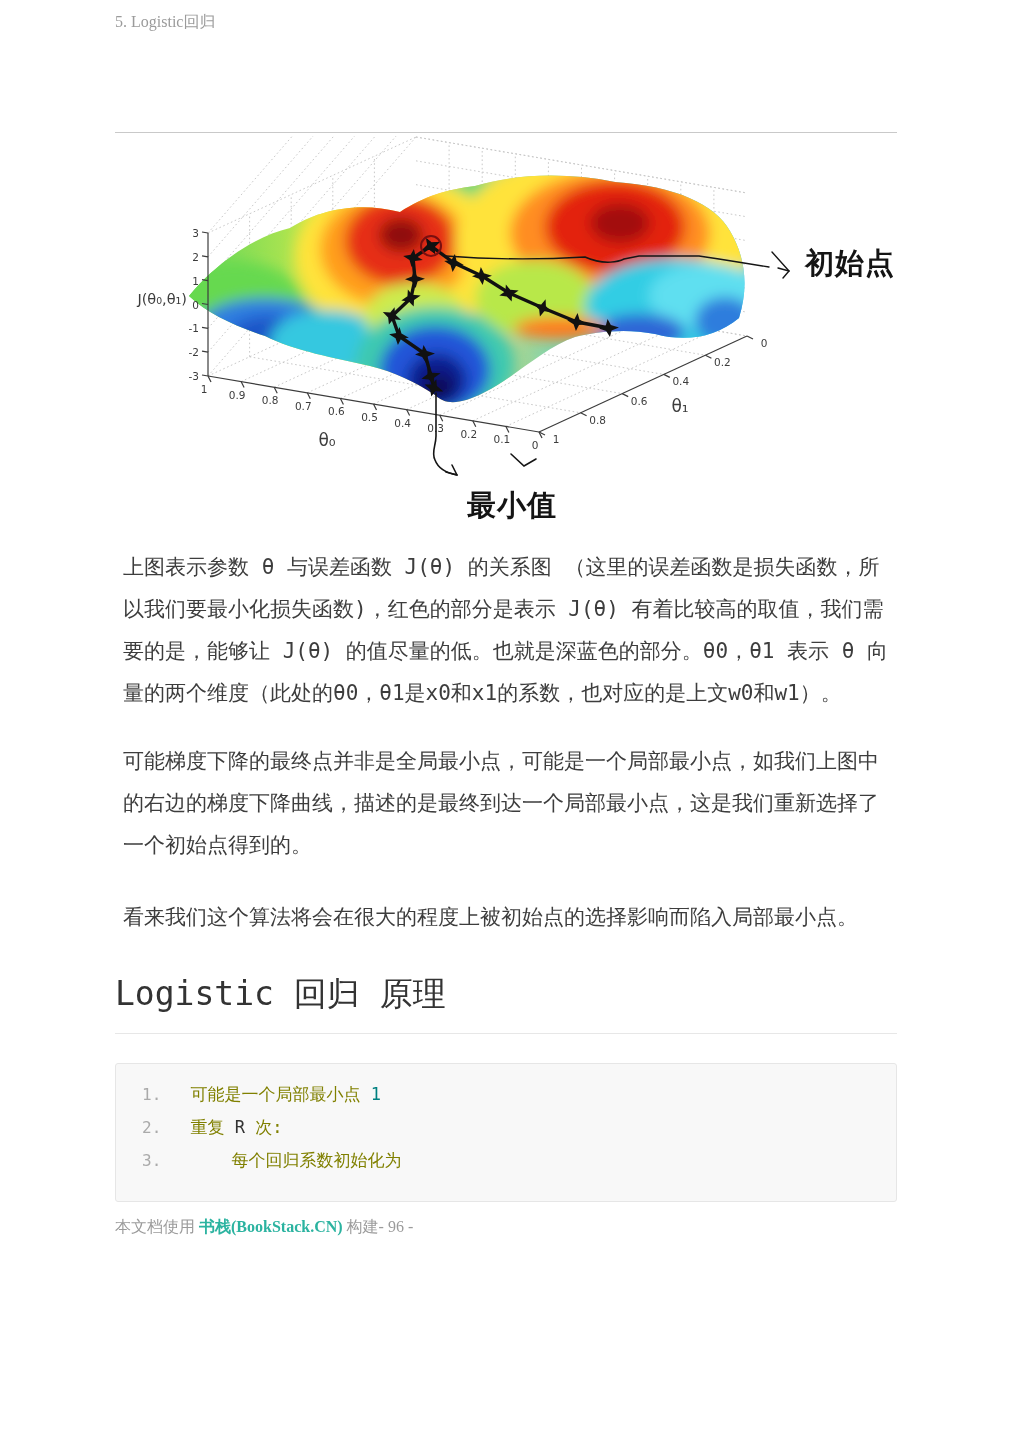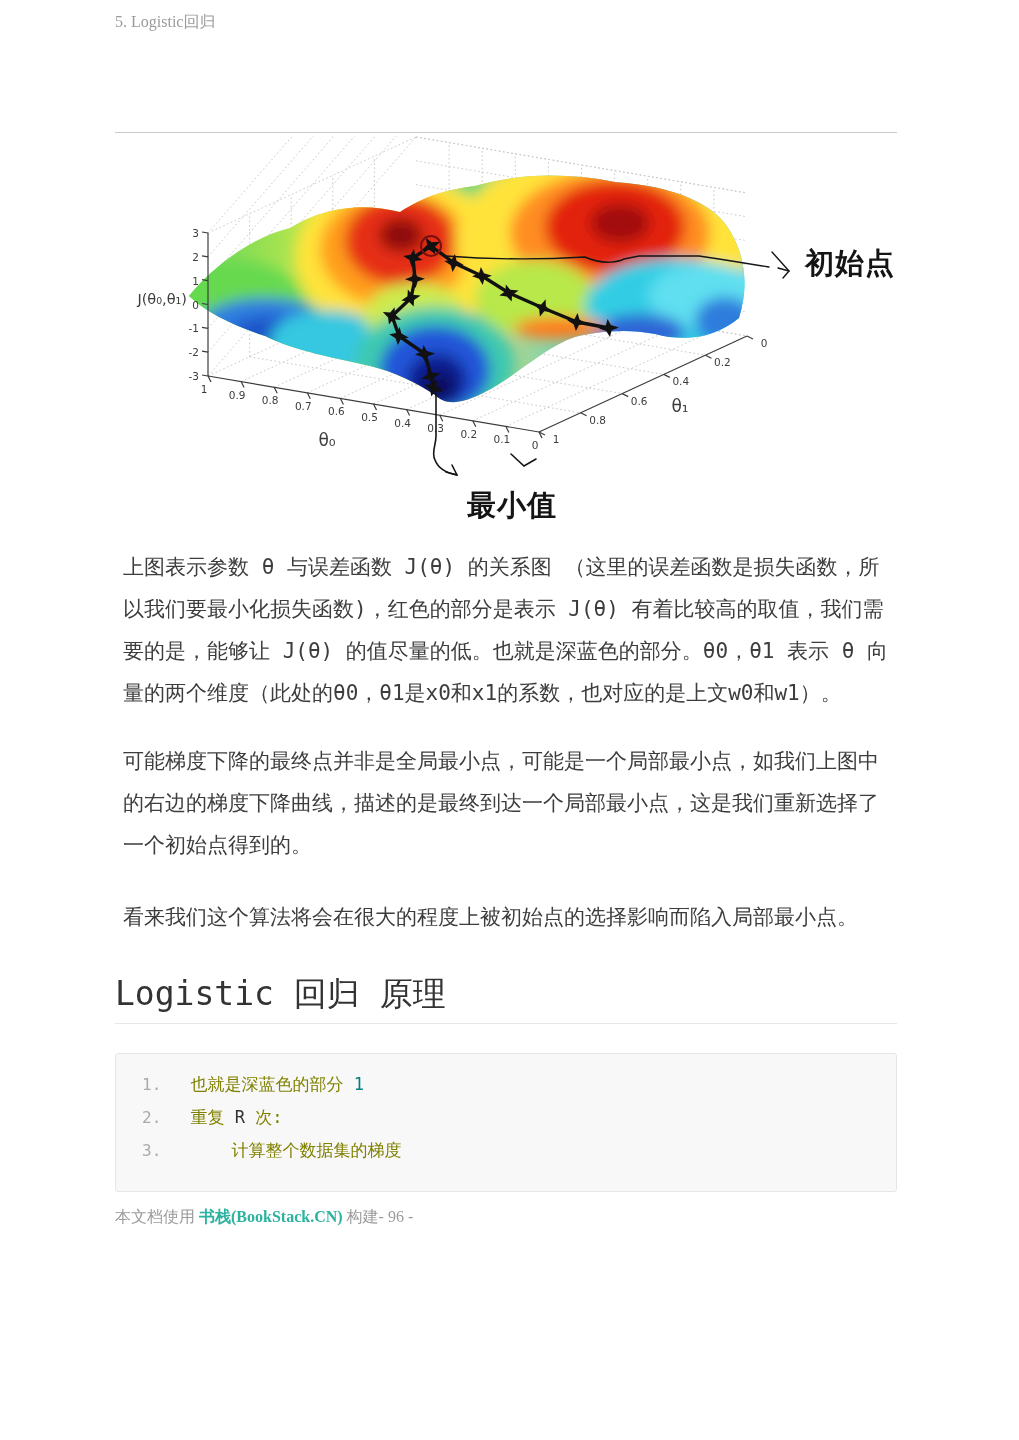--- a/index.html
+++ b/index.html
@@ -9,21 +9,21 @@
   .top-rule{border:none;border-top:1px solid #c9c9c9;margin:99px 0 0 0;}
   .figure{position:relative;width:782px;height:402px;margin-top:3px;}
   .figure svg{display:block;}
   .fig-ann{position:absolute;font-family:"DejaVu Sans",sans-serif;font-weight:600;color:#141414;font-size:29px;letter-spacing:1px;white-space:nowrap;}
   .ann-initial{left:690px;top:108px;}
   .ann-min{left:352px;top:350px;}
   .body-p{font-family:"DejaVu Sans Mono","DejaVu Sans",sans-serif;font-size:21px;line-height:42px;color:#3d3d3d;margin:8px;}
   .p1{margin-top:8px;}
   .p2{margin-top:26px;}
   .p3{margin-top:30px;}
-  h1.doc-h1{font-family:"DejaVu Sans Mono","DejaVu Sans",sans-serif;font-size:33px;font-weight:400;color:#333;margin:34px 0 0 0;padding-bottom:6px;border-bottom:1px solid #e7e7e7;letter-spacing:0;}
+  h1.doc-h1{font-family:"DejaVu Sans Mono","DejaVu Sans",sans-serif;font-size:33px;font-weight:400;color:#333;margin:34px 0 0 0;padding-bottom:16px;border-bottom:1px solid #e7e7e7;letter-spacing:0;}
   h2.doc-h2{font-family:"DejaVu Sans Mono","DejaVu Sans",sans-serif;font-size:30px;font-weight:400;color:#333;margin:32px 0 0 0;}
   .code-block{margin-top:29px;background:#f8f8f8;border:1px solid #e6e6e6;border-radius:3px;padding:14px 10px 24px 26px;font-family:"DejaVu Sans Mono",monospace;font-size:17px;line-height:32px;}
   .code-line{white-space:pre;}
   .ln-num{display:inline-block;min-width:28px;text-align:left;font-size:16px;}
   .doc-footer{display:flex;justify-content:flex-start;align-items:baseline;margin-top:15px;font-family:"Liberation Serif",serif;font-size:16px;color:#9b9b9b;}
   .footer-link{font-weight:700;text-decoration:none;}
 </style>
 </head>
 <body>
 
@@ -224,23 +224,23 @@
     <div class="fig-ann ann-min">最小值</div>
   </div>
 
   <p class="body-p p1">上图表示参数 θ 与误差函数 J(θ) 的关系图 （这里的误差函数是损失函数，所以我们要最小化损失函数)，红色的部分是表示 J(θ) 有着比较高的取值，我们需要的是，能够让 J(θ) 的值尽量的低。也就是深蓝色的部分。θ0，θ1 表示 θ 向量的两个维度（此处的θ0，θ1是x0和x1的系数，也对应的是上文w0和w1）。</p>
   <p class="body-p p2">可能梯度下降的最终点并非是全局最小点，可能是一个局部最小点，如我们上图中的右边的梯度下降曲线，描述的是最终到达一个局部最小点，这是我们重新选择了一个初始点得到的。</p>
   <p class="body-p p3">看来我们这个算法将会在很大的程度上被初始点的选择影响而陷入局部最小点。</p>
 
   <h1 class="doc-h1">Logistic 回归 原理</h1>
 
   <div class="code-block" id="codeblock">
-      <div class="code-line"><span class="ln-num" style="color: rgb(170, 170, 170);">1.</span><span>  </span><span style="color: rgb(128, 128, 0);">也就是深蓝色的部分 </span><span style="color: rgb(0, 128, 128);">1</span></div>
+      <div class="code-line"><span class="ln-num" style="color: rgb(170, 170, 170);">1.</span><span>  </span><span style="color: rgb(128, 128, 0);">可能是一个局部最小点 </span><span style="color: rgb(0, 128, 128);">1</span></div>
       <div class="code-line"><span class="ln-num" style="color: rgb(170, 170, 170);">2.</span><span>  </span><span style="color: rgb(128, 128, 0);">重复 </span><span style="color: rgb(51, 51, 51);">R</span><span style="color: rgb(128, 128, 0);"> 次:</span></div>
-      <div class="code-line"><span class="ln-num" style="color: rgb(170, 170, 170);">3.</span><span>  </span><span style="color: rgb(128, 128, 0);">    计算整个数据集的梯度</span></div>
+      <div class="code-line"><span class="ln-num" style="color: rgb(170, 170, 170);">3.</span><span>  </span><span style="color: rgb(128, 128, 0);">    每个回归系数初始化为</span></div>
     </div>
 
   <div class="doc-footer">
     <div>
       <span>本文档使用</span>
       <a href="#" class="footer-link" id="footerlink" style="color: rgb(43, 179, 160);">书栈(BookStack.CN)</a>
       <span>构建</span>
     </div>
     <div>- 96 -</div>
   </div>

